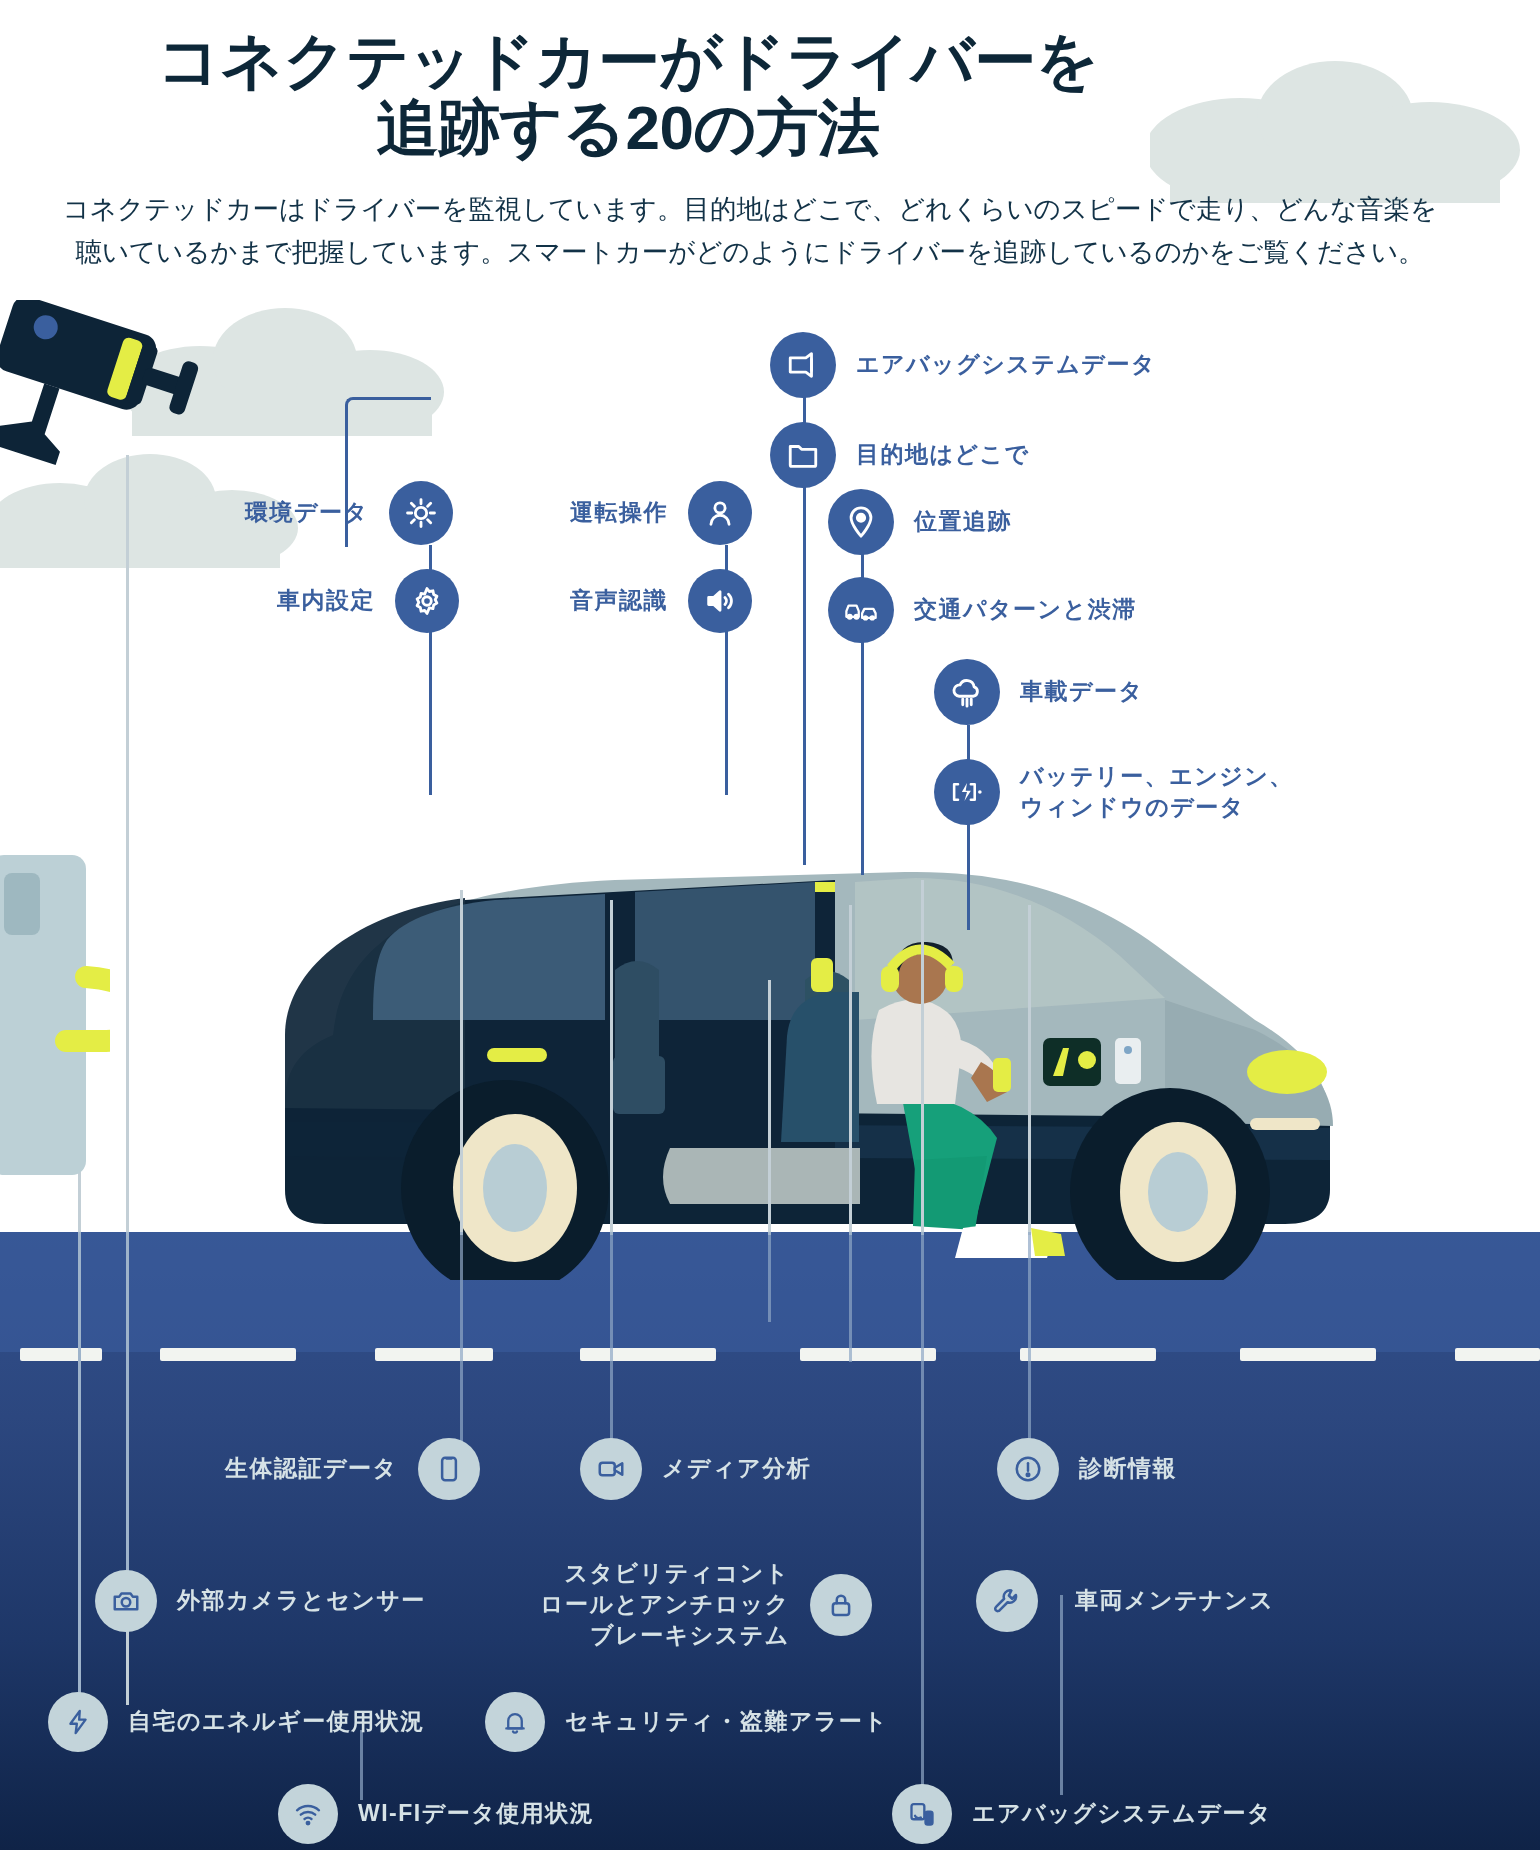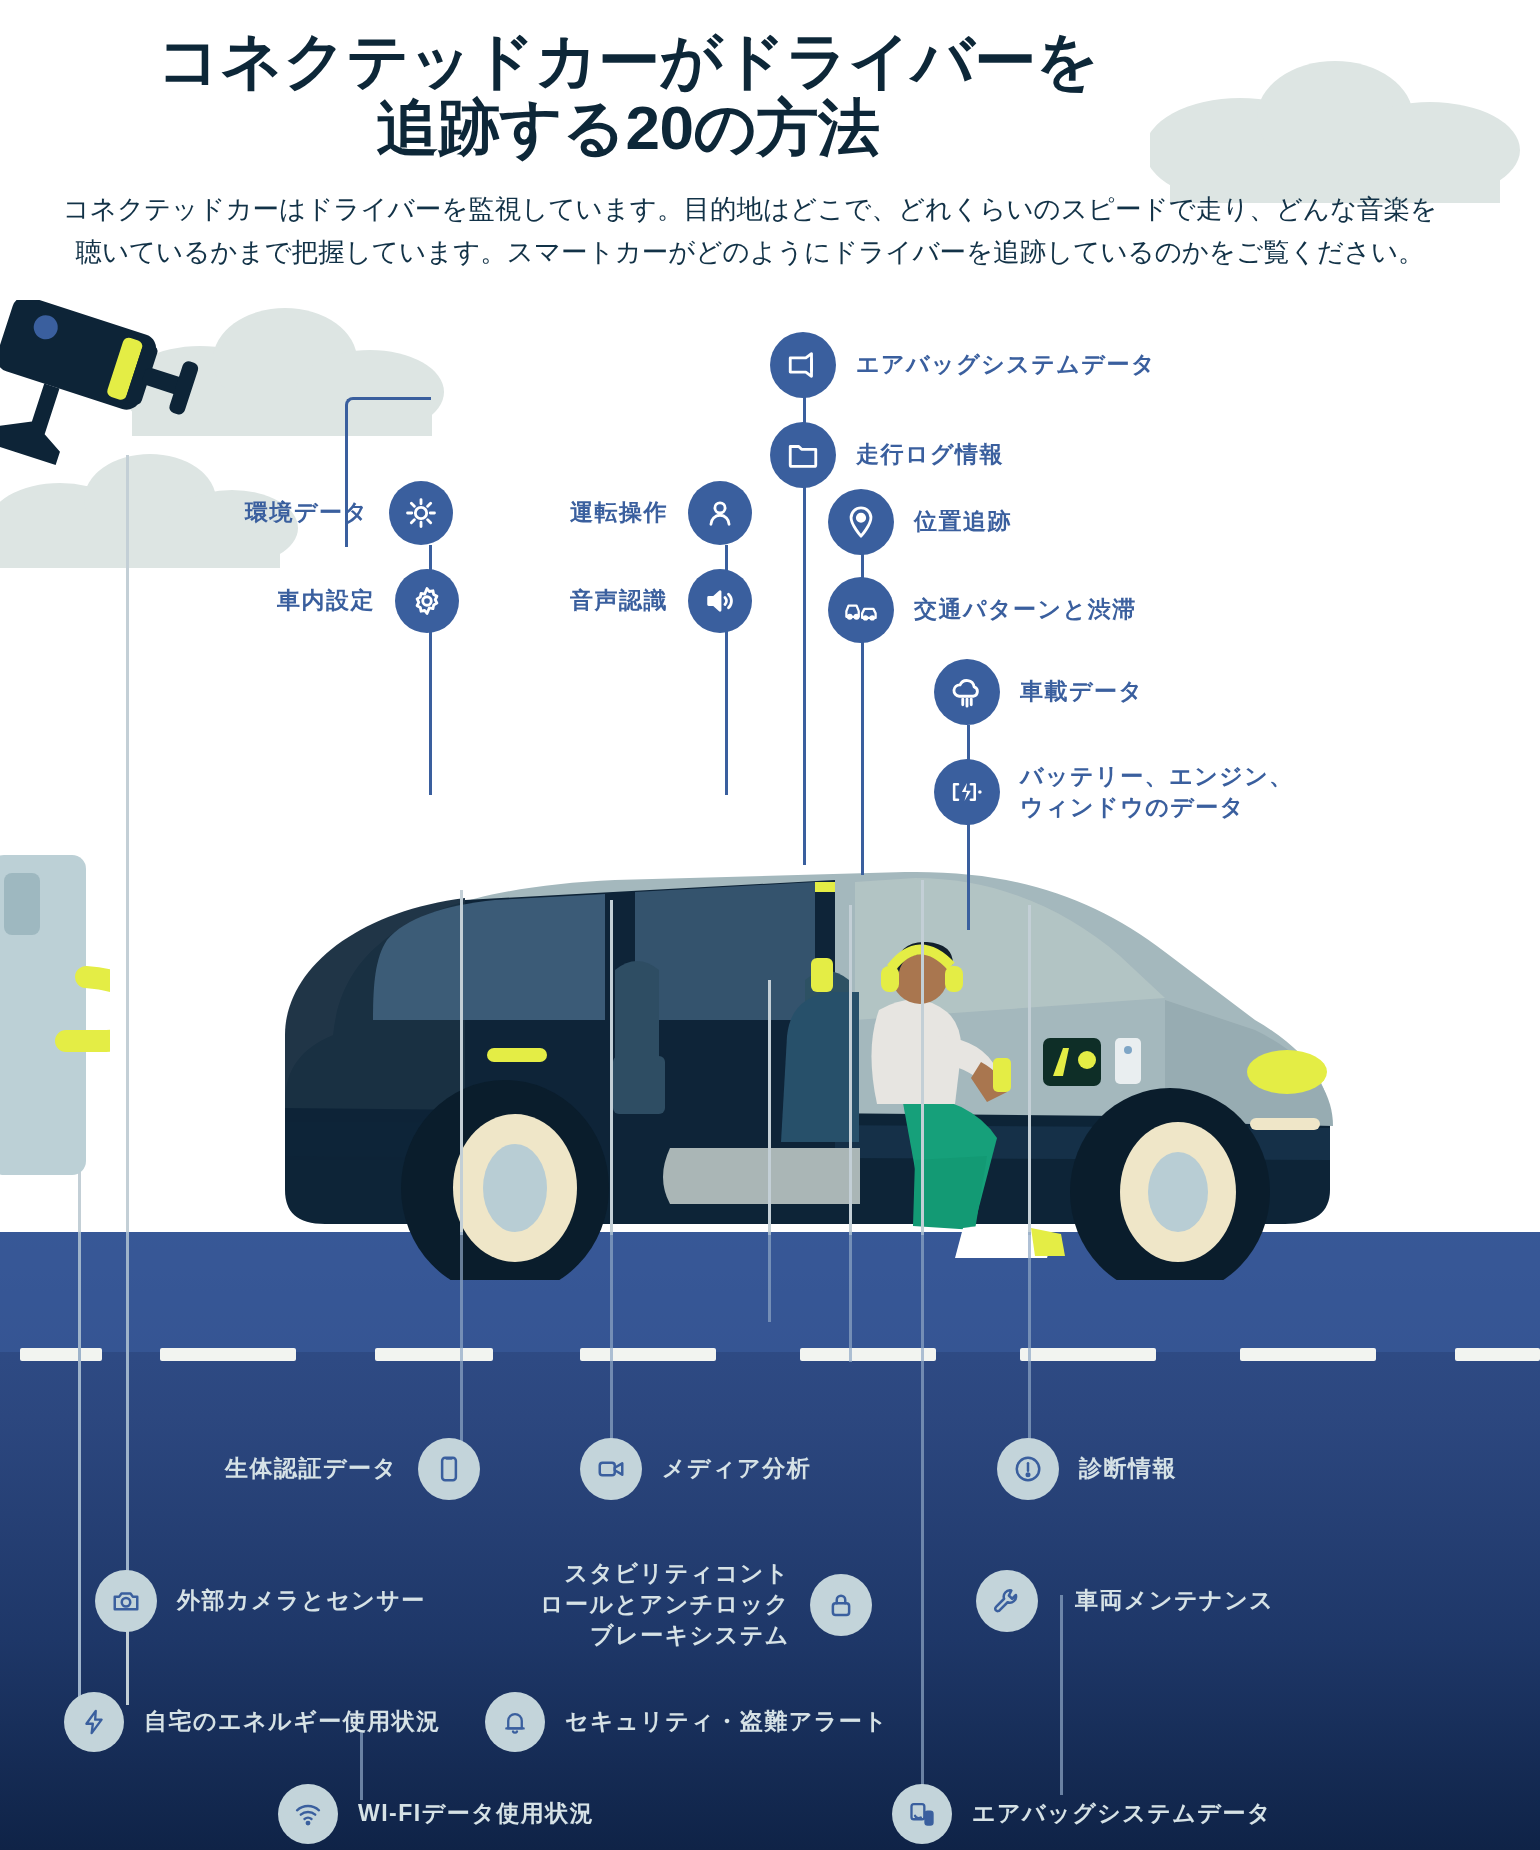--- a/index.html
+++ b/index.html
@@ -259,21 +259,21 @@
     </span>
     <span class="lbl">エアバッグシステムデータ</span>
   </div>
 
   <div class="node right" style="left:770px; top:422px;">
     <span class="bubble" style="width:66px;height:66px;">
       <svg width="34" height="34" viewBox="0 0 24 24" fill="none" stroke="#fff" stroke-width="2" stroke-linecap="round" stroke-linejoin="round">
         <path d="M3 6 h6 l2 2 h10 v11 a1 1 0 0 1 -1 1 H4 a1 1 0 0 1 -1 -1 z"></path>
       </svg>
     </span>
-    <span class="lbl">走行ログ情報</span>
+    <span class="lbl">目的地はどこで</span>
   </div>
 
   <div class="node right" style="left:828px; top:489px;">
     <span class="bubble" style="width:66px;height:66px;">
       <svg width="34" height="34" viewBox="0 0 24 24" fill="none" stroke="#fff" stroke-width="2" stroke-linecap="round" stroke-linejoin="round">
         <path d="M12 22 s7 -8 7 -13 a7 7 0 1 0 -14 0 c0 5 7 13 7 13 z"></path>
           <circle cx="12" cy="9" r="2.6" fill="#fff"></circle>
       </svg>
     </span>
     <span class="lbl">位置追跡</span>
@@ -411,21 +411,21 @@
 
   <div class="node right" style="left:976px; top:1570px;gap:17px;">
     <span class="bubble light" style="width:62px;height:62px;">
       <svg width="30" height="30" viewBox="0 0 24 24" fill="none" stroke="#3a5f9e" stroke-width="2" stroke-linecap="round" stroke-linejoin="round">
         <path d="M15.5 3.6a5 5 0 0 0-5.8 6.6L3.4 16.5a2 2 0 1 0 2.8 2.8l6.3-6.3a5 5 0 0 0 6.6-5.8l-3 3-2.6-2.6z"></path>
       </svg>
     </span>
     <span class="lbl on-road">車両メンテナンス</span>
   </div>
 
-  <div class="node right" style="left:64px; top:1692px;align-items:center;">
+  <div class="node right" style="left:48px; top:1692px;align-items:center;">
     <span class="bubble light" style="width:60px;height:60px;">
       <svg width="28" height="28" viewBox="0 0 24 24" fill="none" stroke="#3a5f9e" stroke-width="2" stroke-linecap="round" stroke-linejoin="round">
         <path d="M13.5 2.5 L5.5 13.5h5.5l-1 8 8.5-11.5h-5.5z"></path>
       </svg>
     </span>
     <span class="lbl on-road">自宅のエネルギー使用状況</span>
   </div>
 
   <div class="node right" style="left:485px; top:1692px;">
     <span class="bubble light" style="width:60px;height:60px;">

